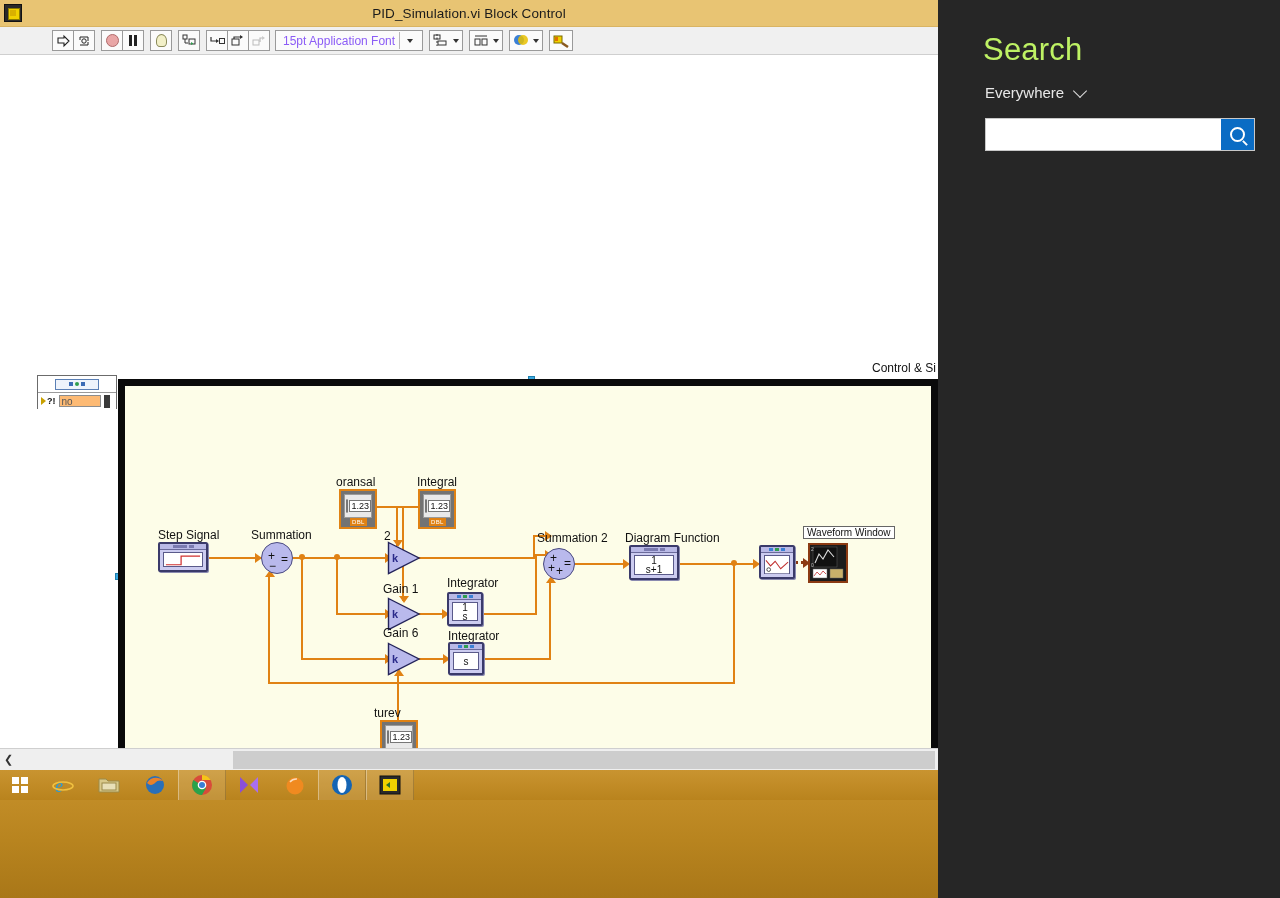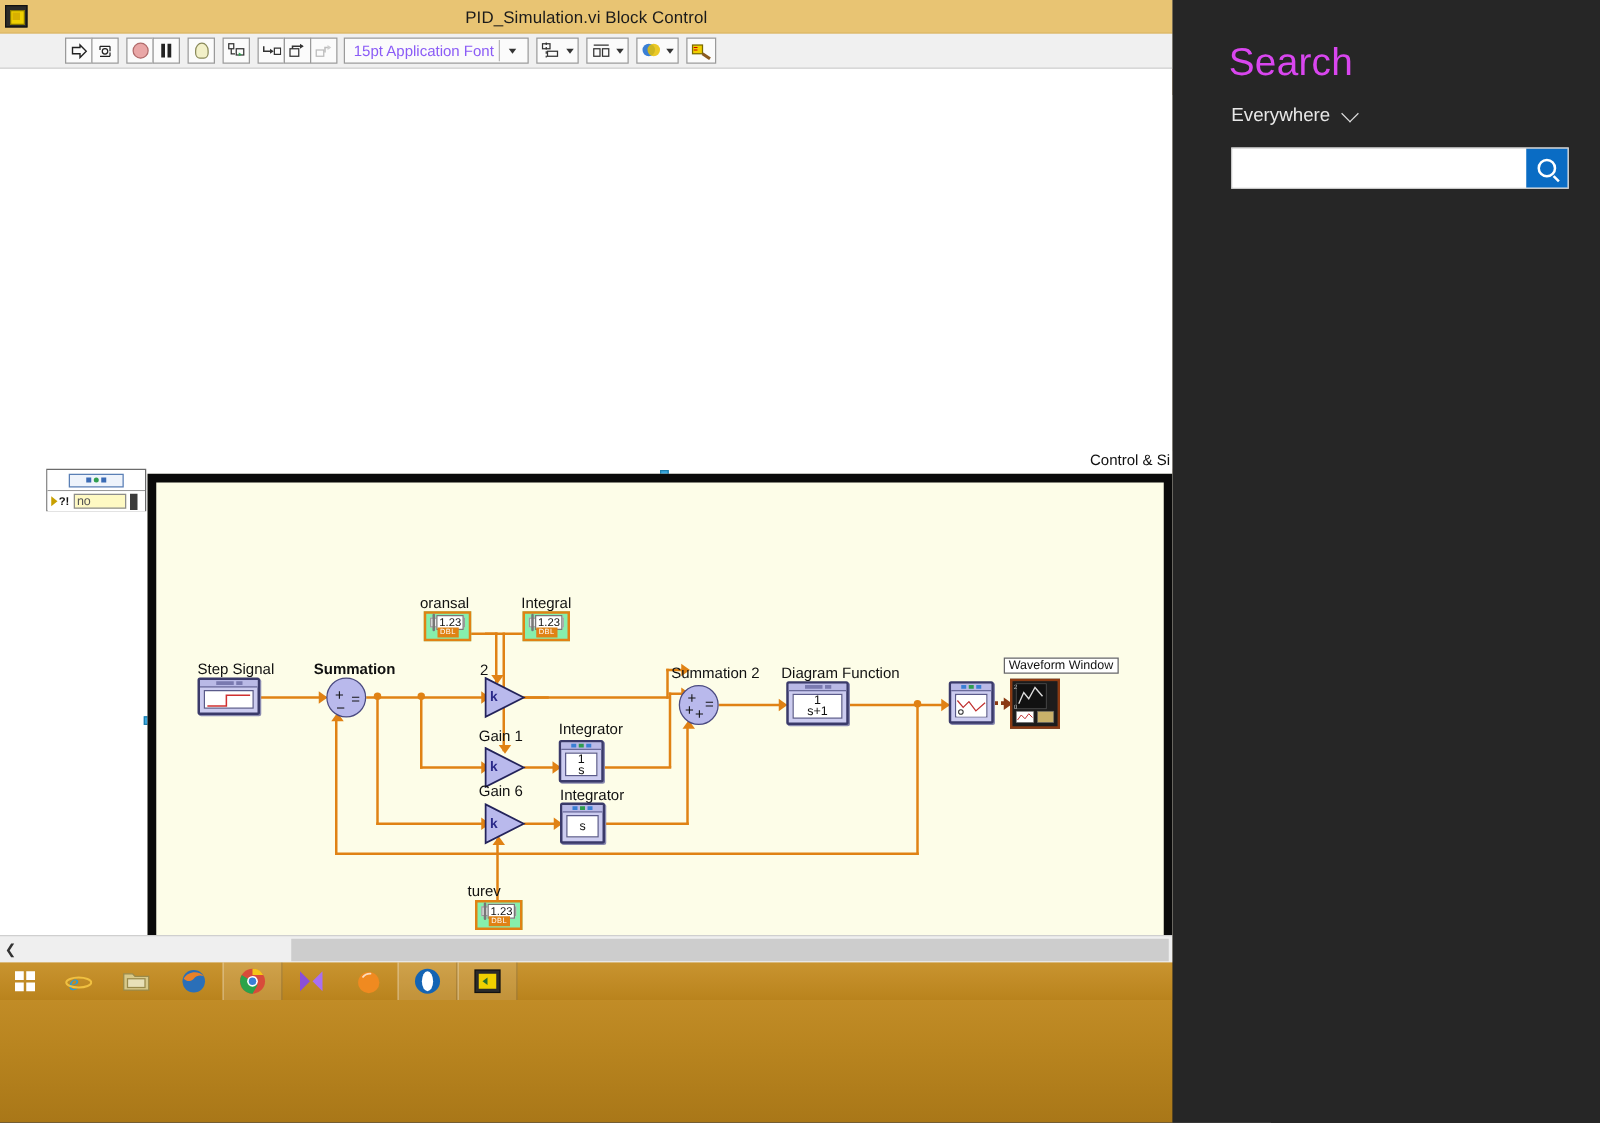--- a/index.html
+++ b/index.html
@@ -116,21 +116,21 @@
   }
   .mini-chip i { width:4px;height:4px;background:#3a6bb5; display:block;}
   .mini-chip i.g { background:#2f9e4f; border-radius:50%; }
   .mini-bottom {
     position:absolute; left:0; top:17px; width:100%; height:16px;
     display:flex; align-items:center; padding-left:3px; box-sizing:border-box; background:#fff;
   }
   .mini-tri { width:0;height:0;border-top:4px solid transparent;border-bottom:4px solid transparent;border-left:5px solid #c8a000; }
   .mini-qm { font-size:9px; color:#111; margin-left:1px; font-weight:bold;}
   .mini-val {
-    width:42px;height:12px;background:#fef9c3;border:1px solid #8d8d8d;
+    width:42px;height:12px;background:#fdba74;border:1px solid #8d8d8d;
     margin-left:3px; font-size:10px; color:#555; line-height:11px; padding-left:2px;
     box-sizing:border-box;
   }
   .mini-bar { width:6px;height:13px;background:#3a3a3a;margin-left:3px;}
 
   
   .sim-loop {
     position: absolute; left: 118px; top: 303px; width: 820px; height: 394px;
     border: 7px solid #0a0a0a; background: #fdfde8; box-sizing: border-box;
   }
@@ -202,22 +202,22 @@
     border-left:5px solid transparent;border-right:5px solid transparent;
     border-top:7px solid #e08214;
   }
   .wire-dash {
     position:absolute; height:3px;
     background: repeating-linear-gradient(90deg,#8b3a12 0 4px, transparent 4px 7px);
   }
 
   
   .dbl-ctl {
-    position:absolute; width:38px;height:24px; border:2px solid #e08214;
-    background:#86efac; box-sizing:border-box; padding:2px;
+    position:absolute; width:38px;height:40px; border:2px solid #e08214;
+    background:#737373; box-sizing:border-box; padding:2px;
   }
   .dbl-in {
     position:absolute; left:3px; top:3px; right:3px; bottom:9px;
     background:#e9e9e9; border:1px solid #9a9a9a; box-sizing:border-box;
     display:flex; align-items:center;
   }
   .dbl-knob {
     width:6px;height:14px;margin-left:1px;
     background:linear-gradient(90deg,#fff 0%,#c5c5c5 50%,#8d8d8d 100%);
     border:1px solid #777; border-radius:2px; box-sizing:border-box;
@@ -273,21 +273,21 @@
     position:relative;
   }
   .tb-ico.active { background: rgba(255,255,255,.13); border-left:1px solid rgba(255,255,255,.35); border-right:1px solid rgba(0,0,0,.18); }
 
   
   .search-pane {
     position:absolute; left:938px; top:0; width:342px; height:898px;
     background:#262626;
   }
   .search-title {
-    position:absolute; left:45px; top:32px; font-size:31px; color:#d946ef;
+    position:absolute; left:45px; top:32px; font-size:31px; color:#bef264;
     font-weight:300; letter-spacing:.2px;
   }
   .search-scope {
     position:absolute; left:47px; top:84px; display:flex; align-items:center; gap:11px;
     color:#e8e8e8; font-size:15px; cursor:pointer;
   }
   .chev { width:9px;height:9px;border-right:1.6px solid #ddd;border-bottom:1.6px solid #ddd;transform:rotate(45deg); margin-bottom:4px;}
   .search-box {
     position:absolute; left:985px; top:118px; width:270px; height:33px;
     background:#fff; border:1px solid #c8c8c8; box-sizing:border-box;
@@ -518,21 +518,21 @@
             <span style="width:14px;height:3px;background:#7a7ab0;display:block;"></span>
             <span style="width:5px;height:3px;background:#7a7ab0;display:block;"></span>
           </div>
           <div class="lv-box-inner">
             <svg width="40" height="16" viewBox="0 0 40 16">
                 <path d="M2 13h16V4h20" fill="none" stroke="#d03030" stroke-width="1.3"></path>
               </svg>
           </div>
         </div>
 
-        <div class="node-label" style="left:126px; top:142px;font-weight:bold;">Summation</div>
+        <div class="node-label" style="left:126px; top:142px;">Summation</div>
         <div class="sum-node" style="left:136px; top:156px;">
           <span class="sum-sign" style="left:6px; top:7px;">+</span>
           <span class="sum-sign" style="left:7px; top:17px;">−</span>
           <span class="sum-sign" style="left:19px; top:10px;">=</span>
         </div>
 
         <div class="node-label" style="left:211px; top:89px;">oransal</div>
         <div class="dbl-ctl" style="left:214px; top:103px;">
           <div class="dbl-in">
             <span class="dbl-knob"></span>

